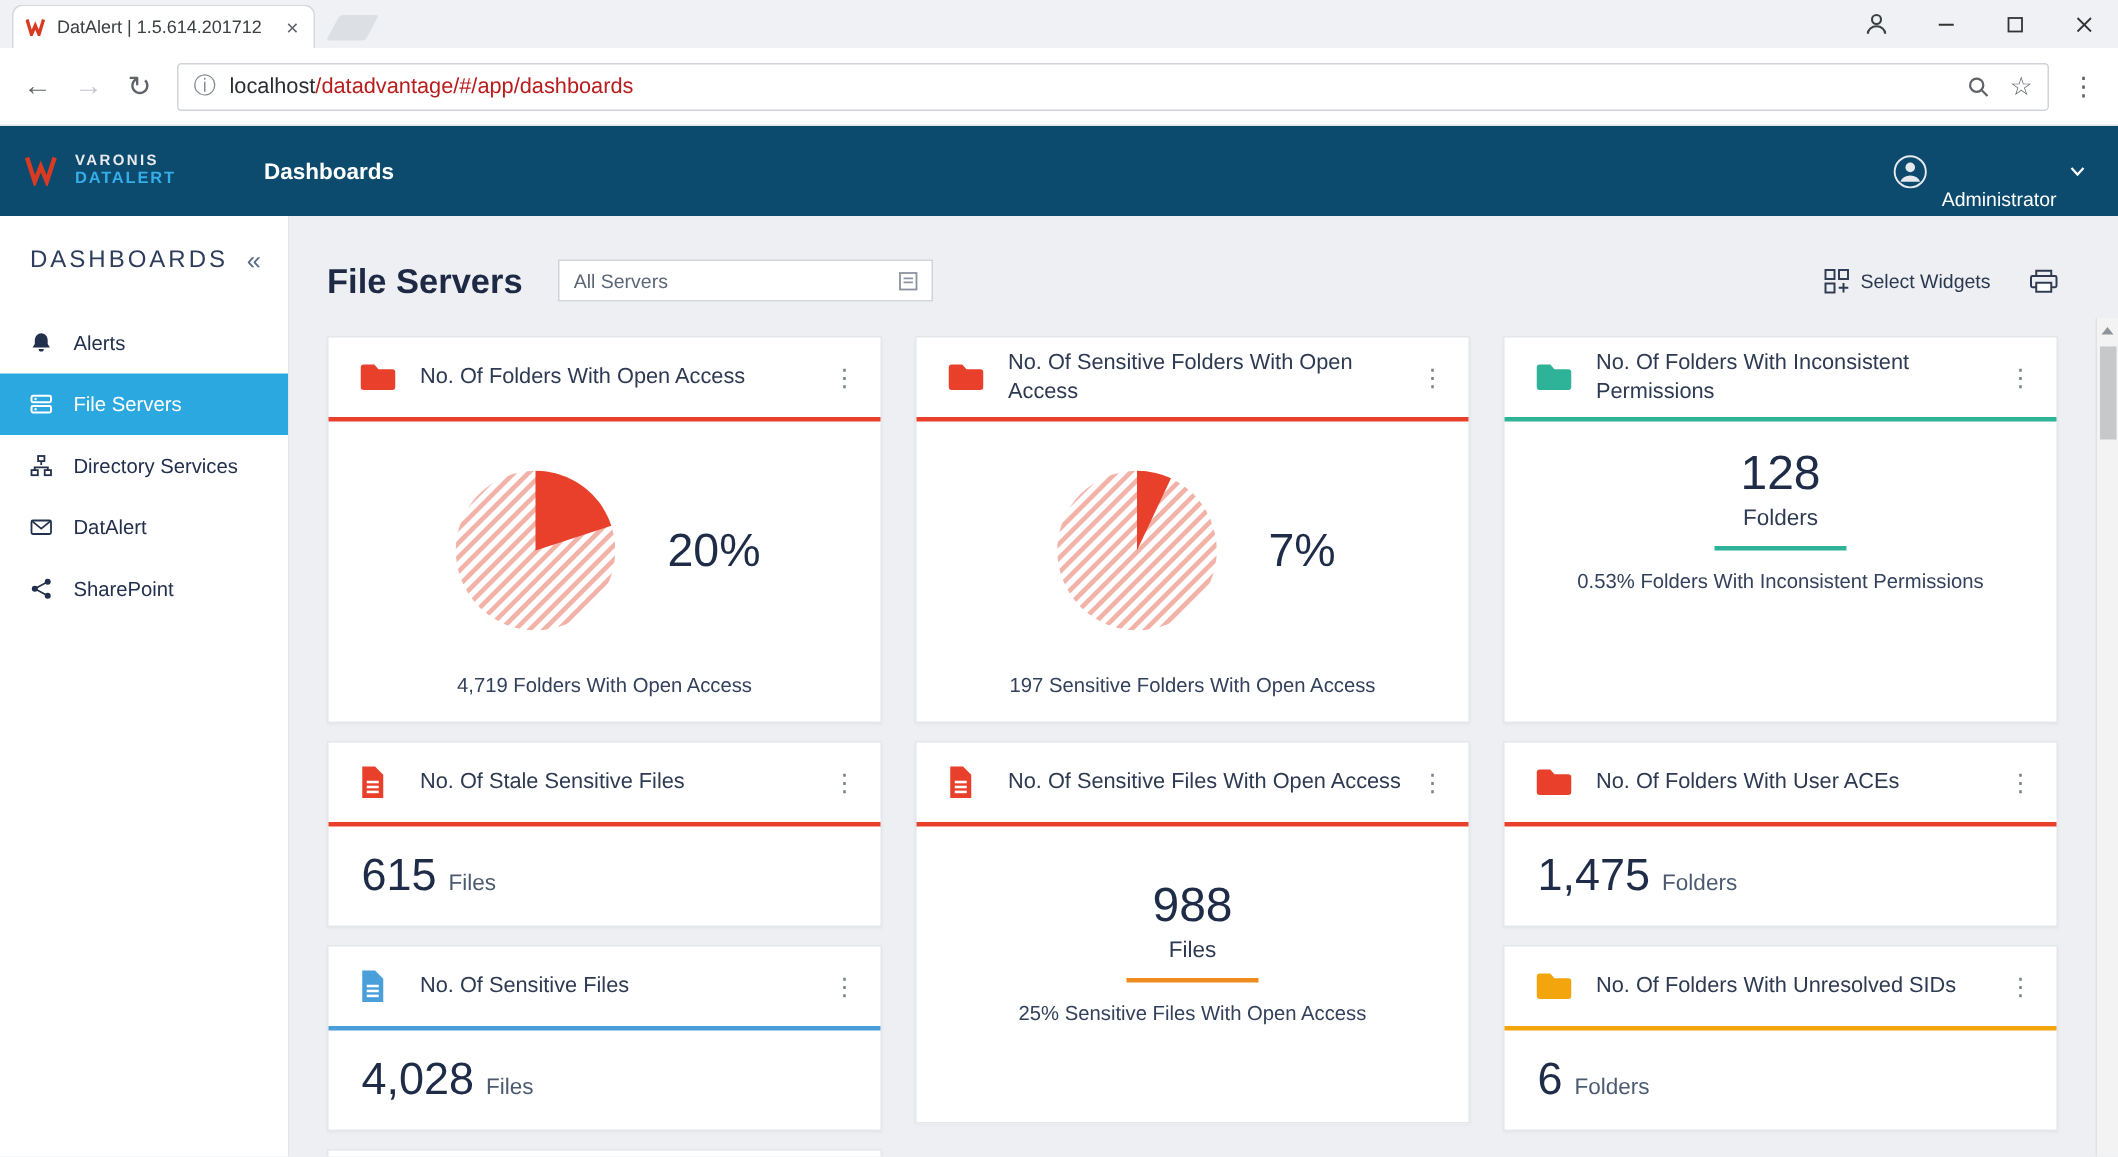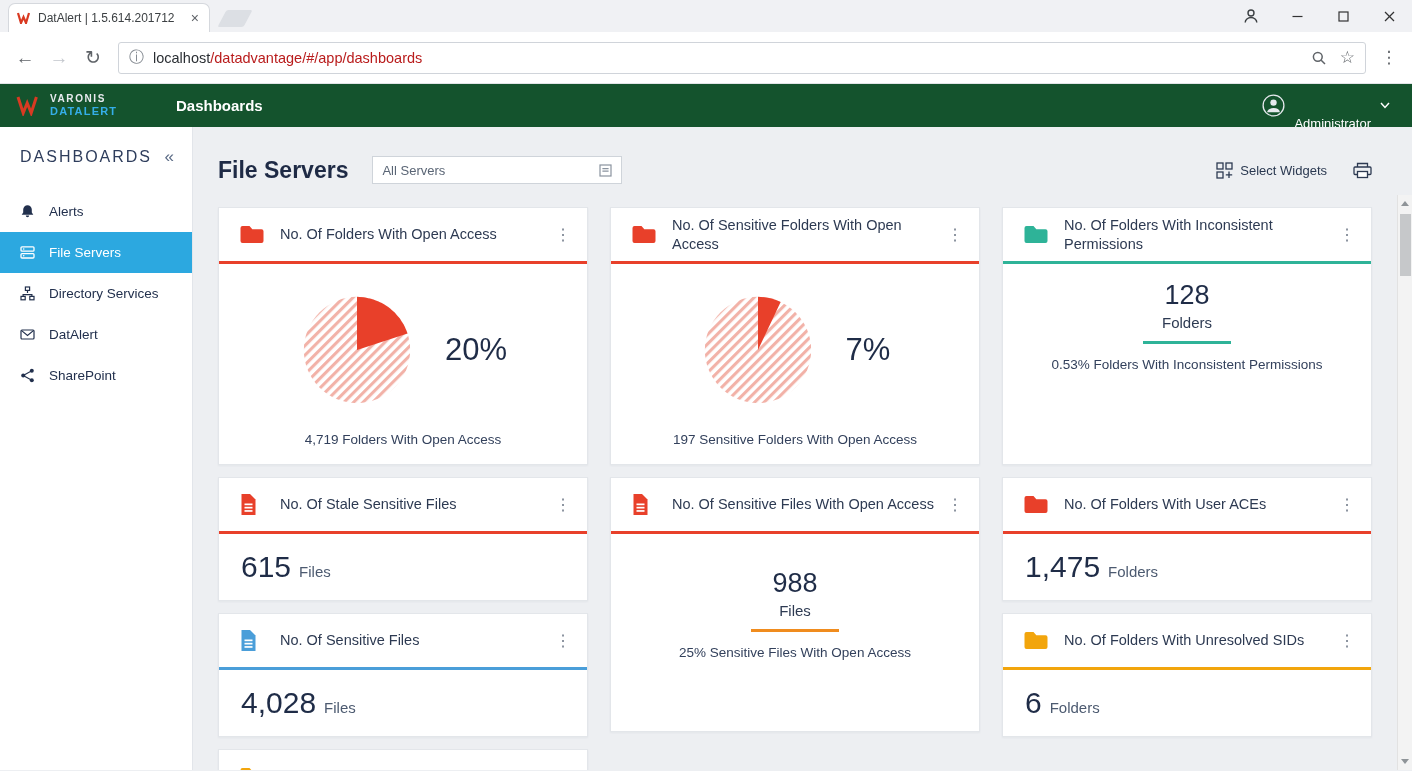--- a/index.html
+++ b/index.html
@@ -25,21 +25,21 @@
   .url { font-size:14.5px; }
   .url .host { color:#2a2e33; }
   .url .path { color:#b91c1c; }
   .omni-spacer { flex:1; }
   .omni-icon { margin-left:13px; display:flex; align-items:center; cursor:pointer; color:#5f6368; }
   .star { font-size:17px; }
   .menu-kebab { width:30px; height:34px; display:flex; align-items:center; justify-content:center;
                 font-size:17px; color:#5f6368; cursor:pointer; }
 
   
-  .appbar { height:43px; background:#14532d; display:flex; align-items:center; }
+  .appbar { height:60px; background:#0c4a6e; display:flex; align-items:center; }
   .brand { display:flex; align-items:center; gap:8px; padding-left:16px; width:138px; }
   .brand-text { display:flex; flex-direction:column; line-height:1.15; }
   .brand-top { font-size:10px; font-weight:bold; letter-spacing:1.6px; color:#e8eaef; }
   .brand-bottom { font-size:11px; font-weight:bold; letter-spacing:1.2px; color:#35aee8; }
   .appnav { display:flex; margin-left:18px; height:44px; }
   .appnav-item { padding:0 20px; display:flex; align-items:center; font-size:15px; color:#aeb6c6; cursor:pointer; }
   .appnav-item.active { color:#ffffff; font-weight:bold; }
   .user-block { margin-left:auto; display:flex; align-items:center; gap:9px; padding-right:22px; cursor:pointer; }
   .user-name { font-size:13px; color:#fff;margin-top:36px; }
 
@@ -82,21 +82,21 @@
   .pct { font-size:31px; color:#1f2c47; }
   .pie-caption { text-align:center; font-size:13.5px; color:#33415c; padding-bottom:17px; }
 
   .body-inline { align-items:center; padding-left:22px; }
   .inline-wrap { display:flex; align-items:baseline; }
   .big { font-size:30px; font-weight:500; color:#1f2c47; }
   .unit { font-size:15px; color:#4c5a70; margin-left:8px; }
 
   .body-center { flex-direction:column; align-items:center; padding-top:16px; }
   .body-center.pad-lg { padding-top:34px; }
-  .big-c { font-size:27px; font-weight:500; color:#1f2c47; }
+  .big-c { font-size:32px; font-weight:500; color:#1f2c47; }
   .unit-c { font-size:15px; color:#2d3a52; margin-top:3px; }
   .divider { width:88px; height:3px; margin-top:10px; background:#ccc; }
   .center-caption { font-size:13.5px; color:#33415c; margin-top:13px; text-align:center; padding:0 14px; }
 
   
   .scrollbar { position:absolute; right:0; top:68px; bottom:0; width:15px; background:#f3f3f3; border-left:1px solid #e2e2e2; }
   .sb-up { width:0; height:0; border-left:4px solid transparent; border-right:4px solid transparent;
            border-bottom:5px solid #8f9498; margin:6px auto 0; }
   .sb-down { position:absolute; bottom:6px; left:3px; width:0; height:0; border-left:4px solid transparent;
              border-right:4px solid transparent; border-top:5px solid #8f9498; }

